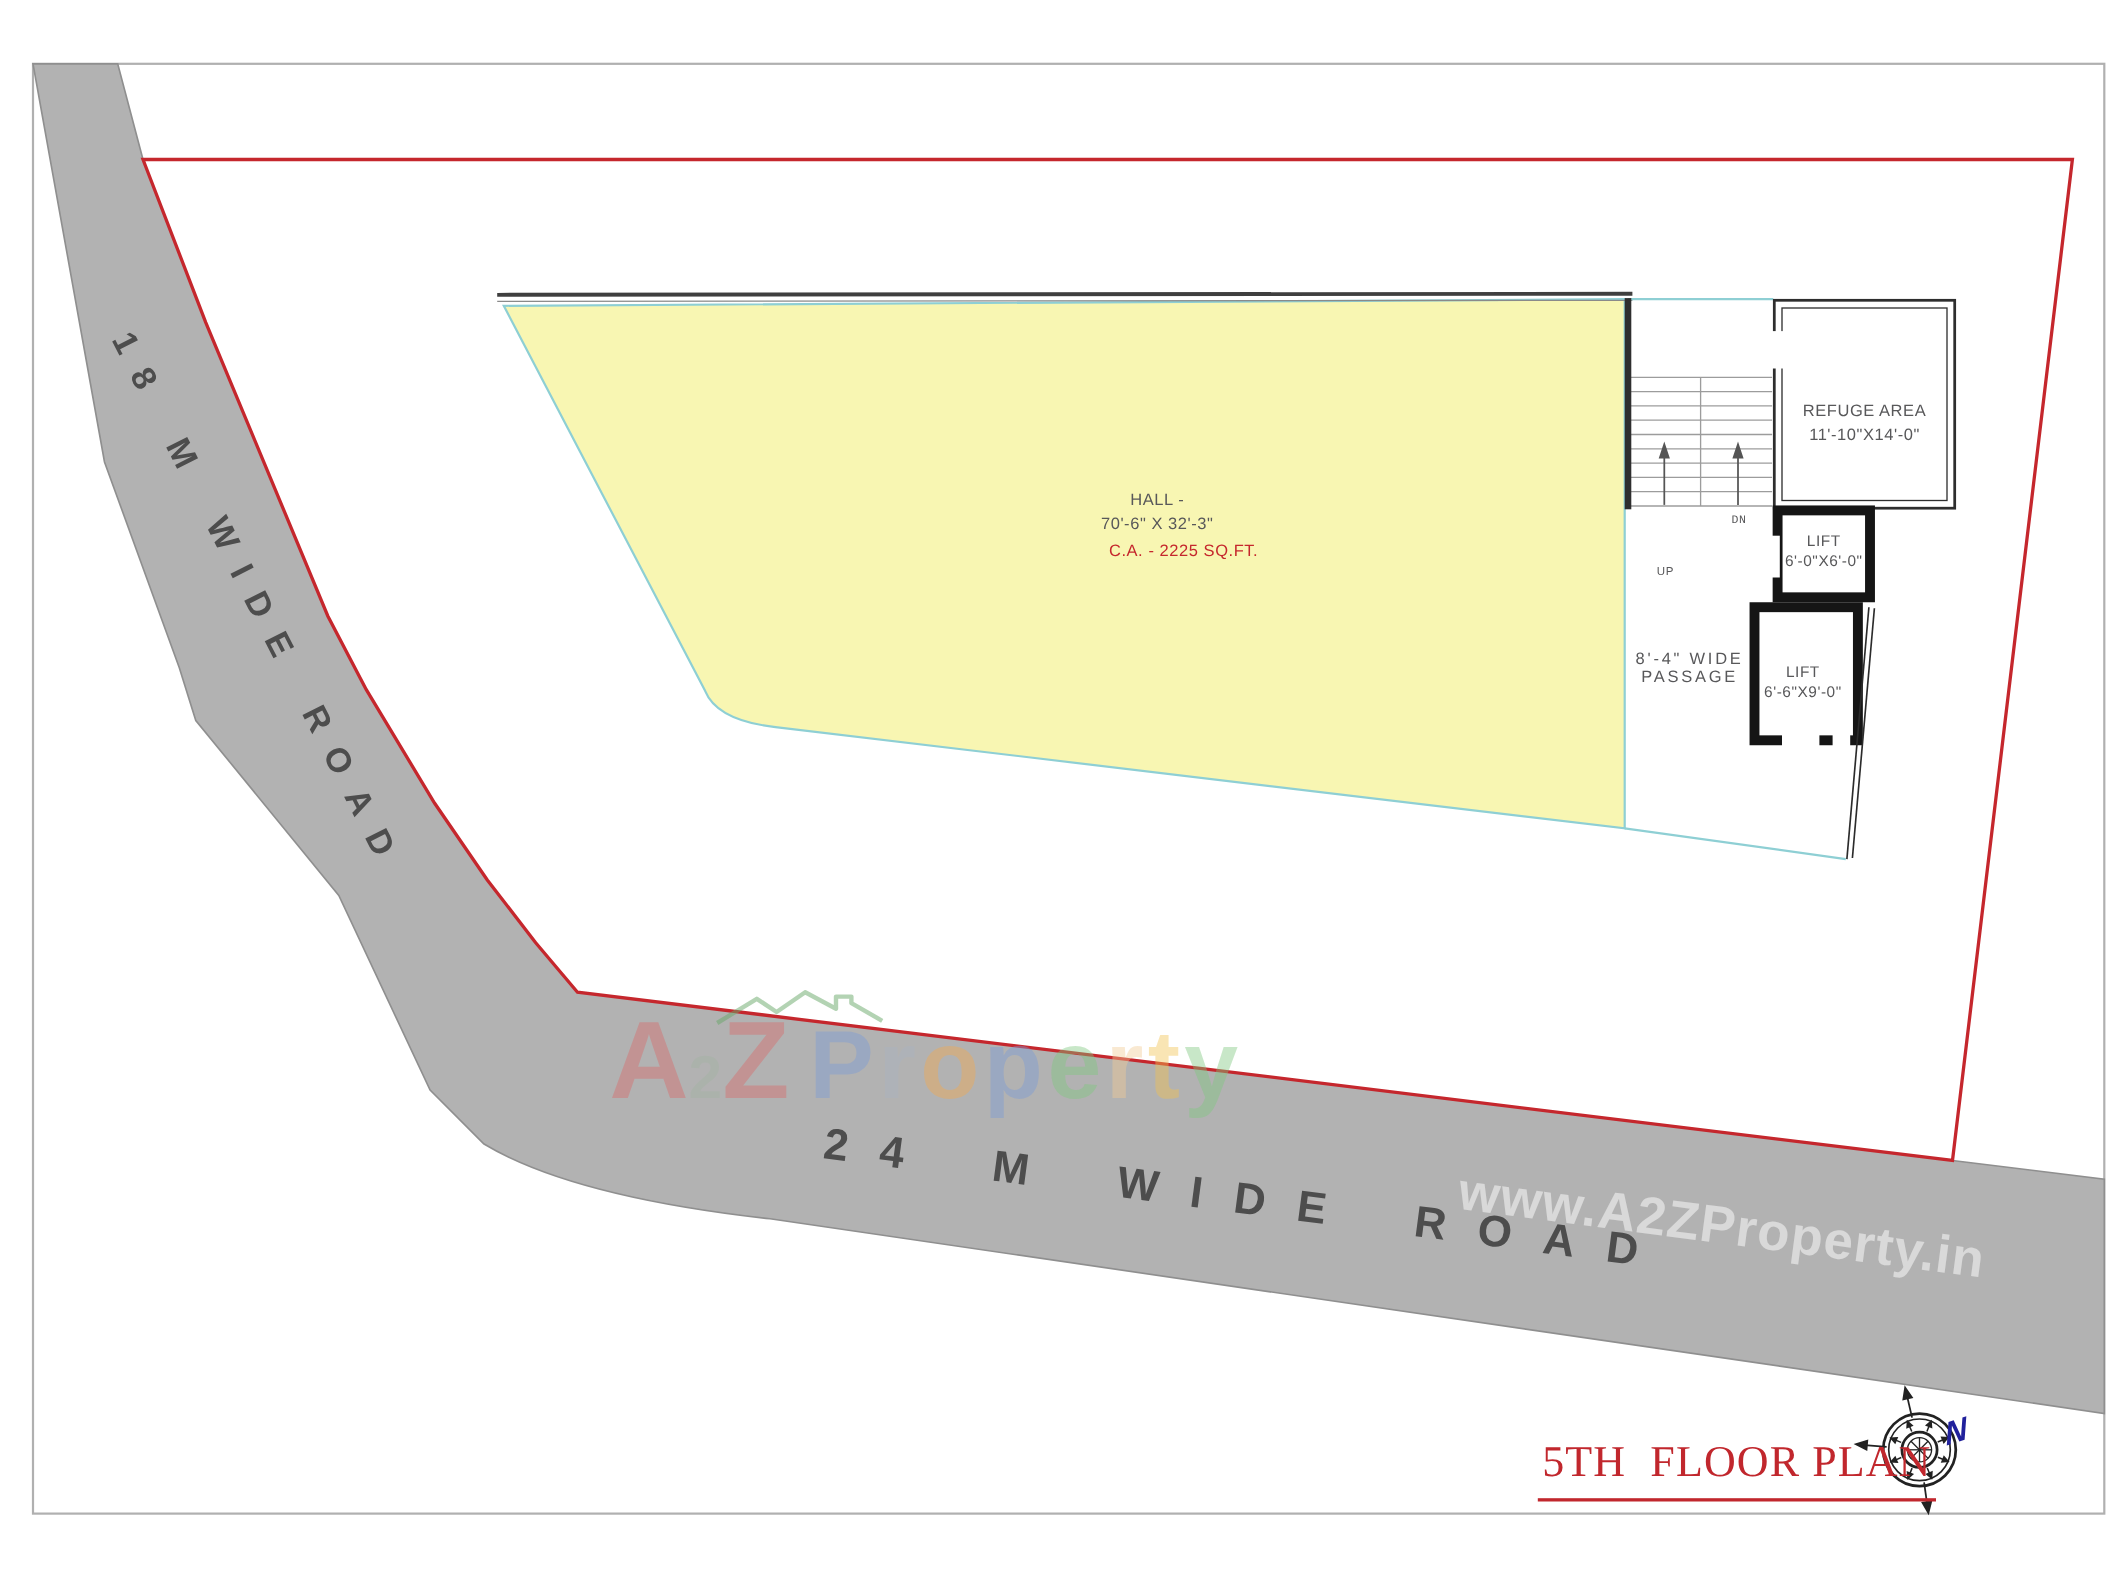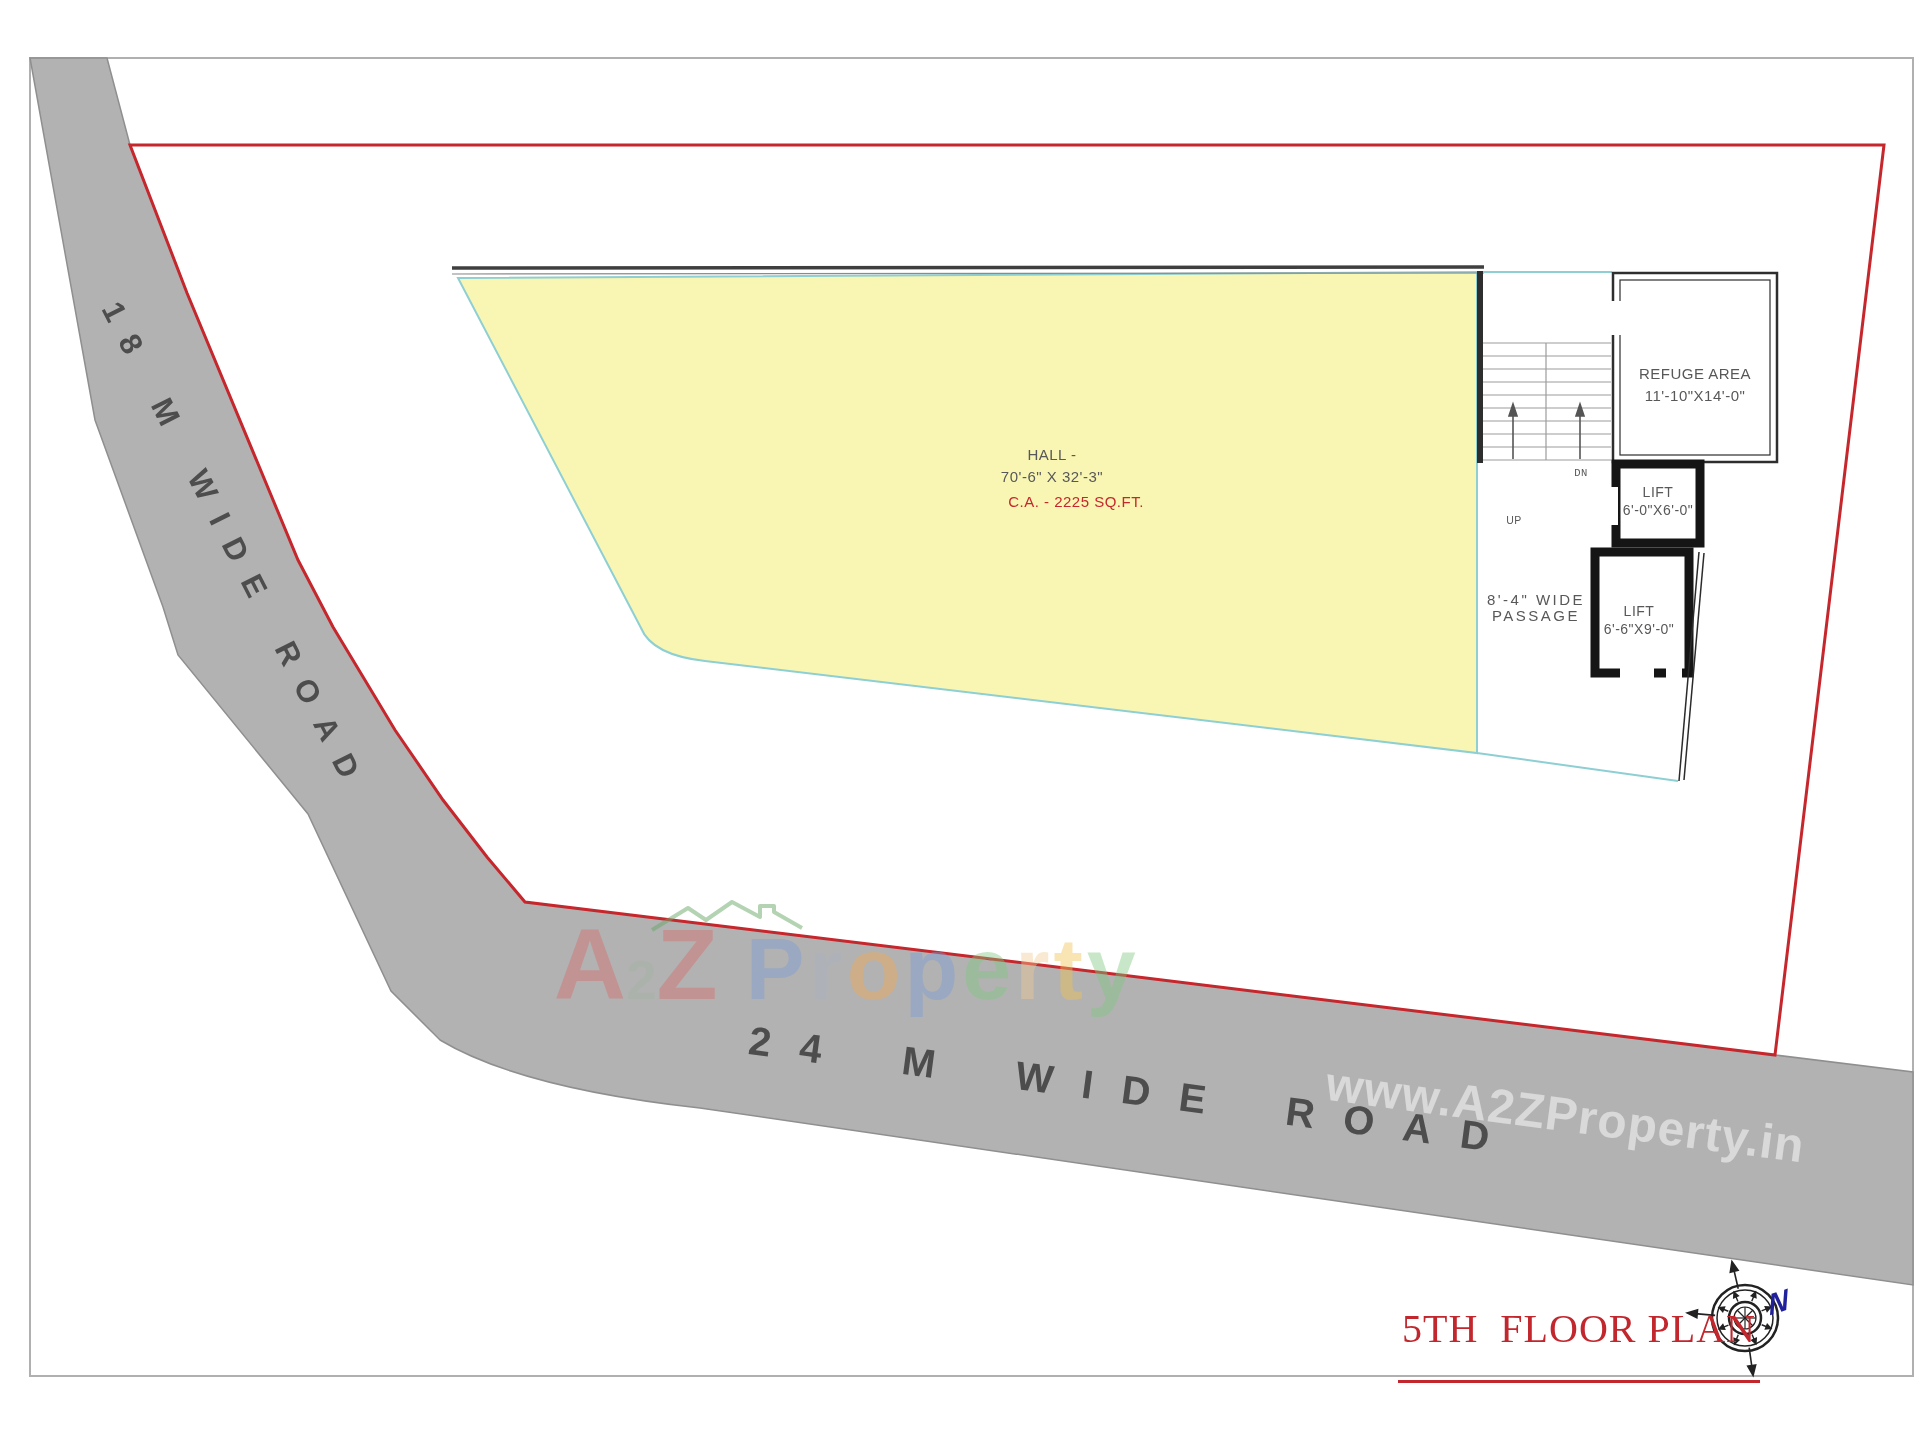--- a/index.html
+++ b/index.html
@@ -14,29 +14,29 @@
   .red-text{color:var(--boundary-red);margin-left:24px;}
   .pass{letter-spacing:2.5px;}
   .road-label{position:absolute;font-weight:bold;color:var(--road-text);white-space:pre;
               transform-origin:0 0;}
   .road-left{left:126px;top:296px;font-size:31px;letter-spacing:19px;word-spacing:8px;
              transform:rotate(63deg);}
   .road-bottom{left:752px;top:1018px;font-size:40px;letter-spacing:29px;word-spacing:12px;
              transform:rotate(7.5deg);}
   .title{position:absolute;left:1398px;top:1305px;font-family:"Liberation Serif",serif;
          font-size:40px;color:var(--title-red);letter-spacing:1px;white-space:pre;
-         padding:0 4px 28px 4px;border-bottom:3px solid var(--title-red);}
+         padding:0 4px 10px 4px;border-bottom:3px solid var(--title-red);}
   .north{position:absolute;left:1768px;top:1286px;color:var(--north-blue);
          font-style:italic;font-weight:900;font-size:29px;
          transform:rotate(-18deg) skewX(-12deg);}
   .wm{position:absolute;left:536px;top:896px;opacity:.42;font-weight:bold;white-space:pre;}
   .wm span{display:inline-block;}
   .wm .a2z span{font-size:100px;line-height:1;vertical-align:baseline;}
   .wm .a2z span.small{font-size:55px;}
-  .wm .word{margin-left:28px;text-decoration:underline;}
+  .wm .word{margin-left:18px;text-decoration:underline;}
   .wm .word span{font-size:88px;line-height:1;letter-spacing:4px;}
   .wm-house{position:absolute;left:650px;top:900px;opacity:.5;}
   .wm-url{position:absolute;left:1330px;top:1056px;transform:rotate(7.5deg);
           transform-origin:0 0;font-weight:bold;font-size:48px;letter-spacing:1px;
           color:rgba(255,255,255,0.5);white-space:pre;}
 </style>
 </head>
 <body>
 
 <div id="canvas">

